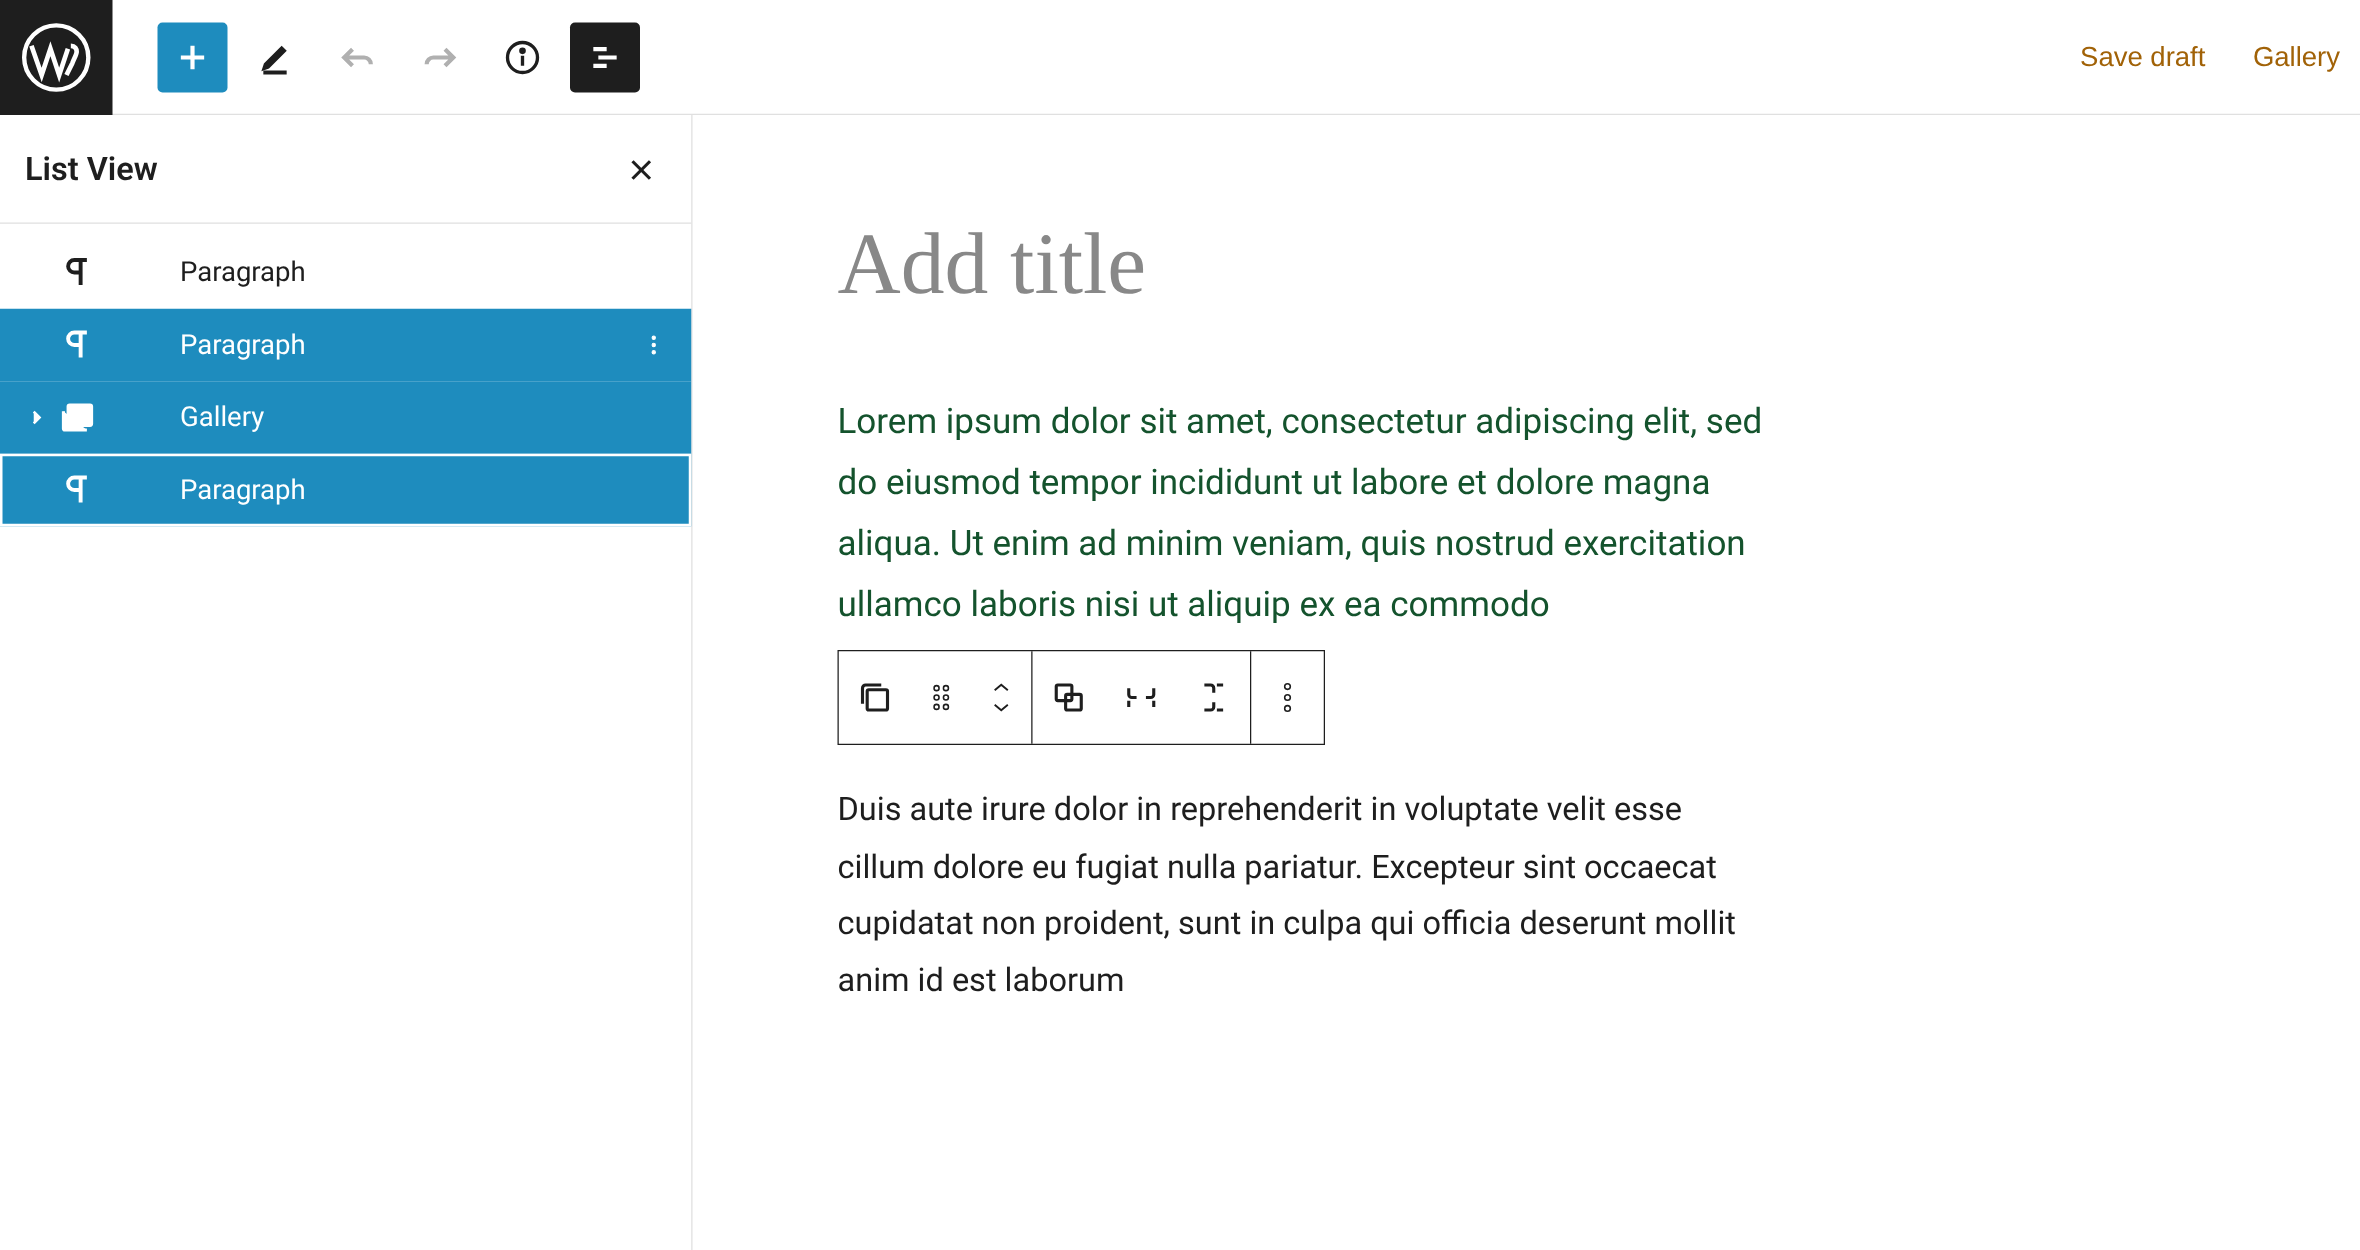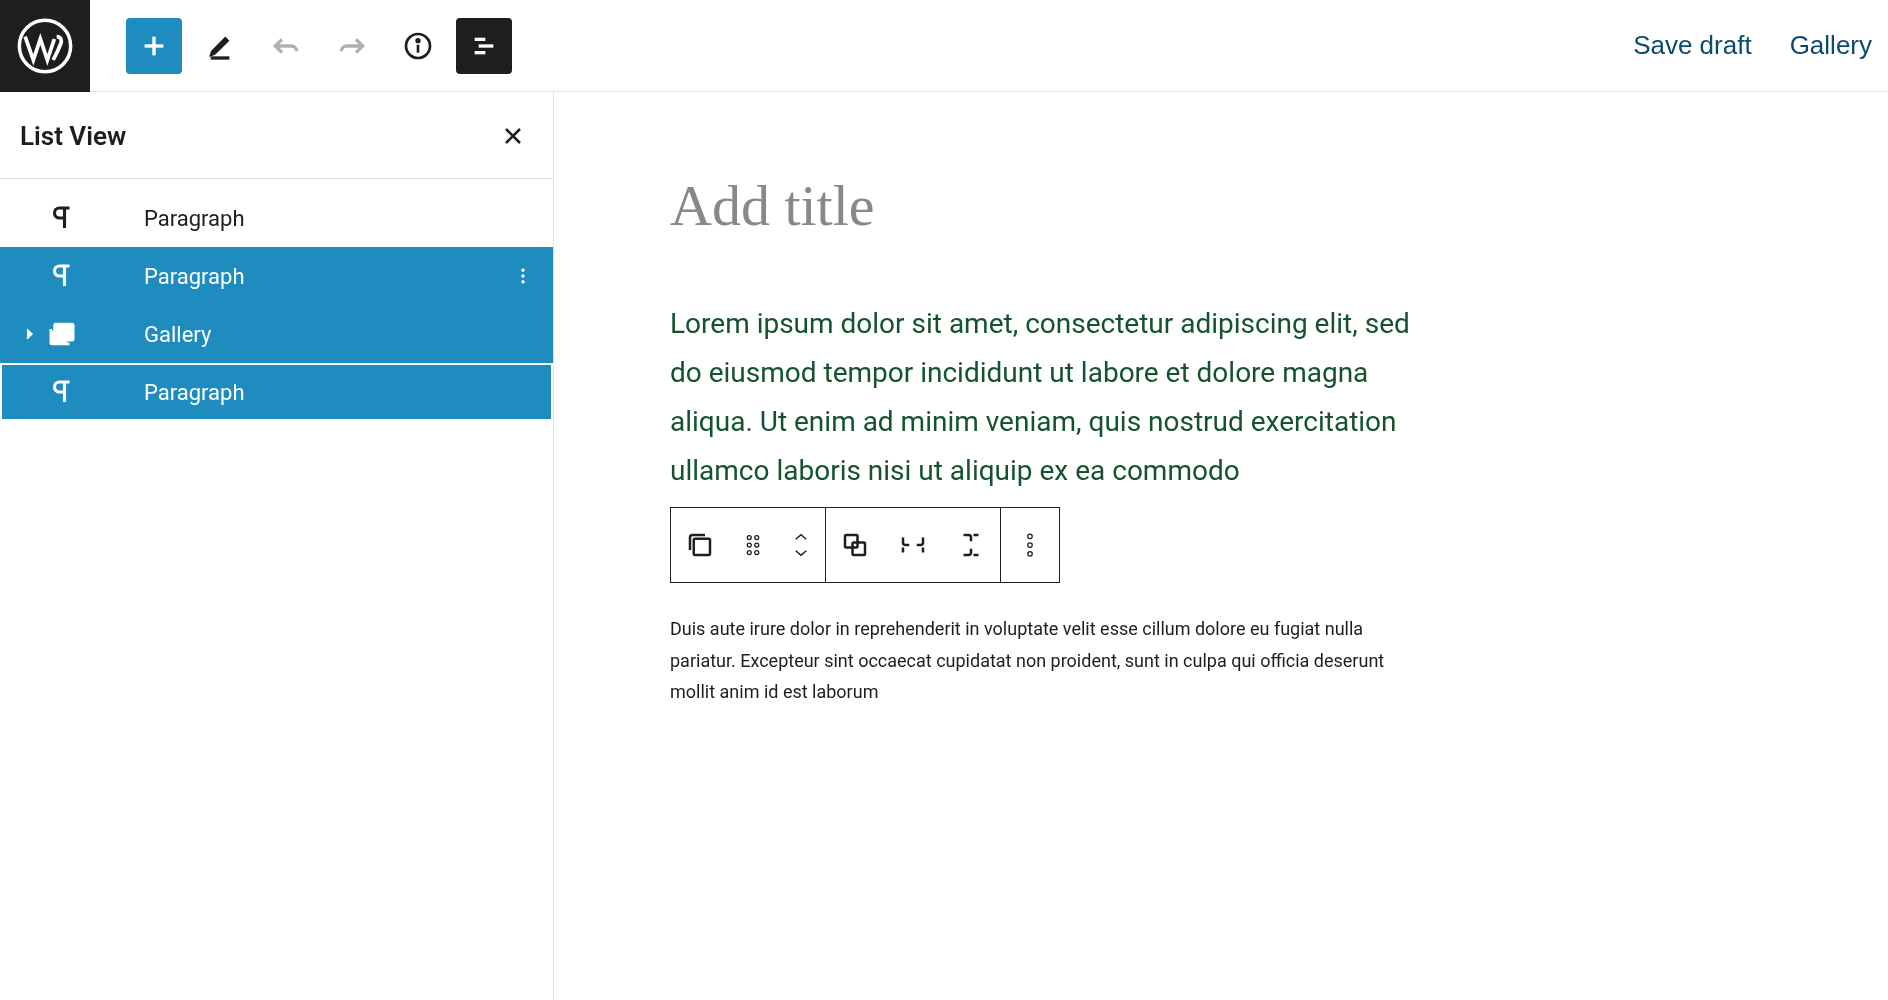--- a/index.html
+++ b/index.html
@@ -10,51 +10,51 @@
   .toolbar-left { display: flex; align-items: center; gap: 10px; padding-left: 36px; }
   .sq-btn { width: 56px; height: 56px; display: flex; align-items: center; justify-content: center; border-radius: 4px; cursor: pointer; }
   .sq-btn svg { width: 32px; height: 32px; }
   .add-btn { background: #1e8cbe; }
   .add-btn svg { stroke: #fff; }
   .listview-btn { background: #1e1e1e; border-radius: 4px; }
   .listview-btn svg { stroke: #fff; fill: #fff; }
   .plain-btn svg { stroke: #1e1e1e; }
   .disabled svg { stroke: #b0b0b0; }
   .topbar-right { margin-left: auto; display: flex; gap: 38px; padding-right: 16px; }
-  .link-btn { color: #0c4a6e; font-size: 26px; cursor: pointer; background:none; border:none; }
+  .link-btn { color: #a16207; font-size: 22px; cursor: pointer; background:none; border:none; }
   .main { display: flex; height: calc(1000px - 92px); gap: 20px; }
   .sidebar { width: 554px; border-right: 1px solid #e0e0e0; }
   .sidebar-head { display: flex; align-items: center; justify-content: space-between; padding: 24px 20px 22px 20px; border-bottom: 1px solid #e0e0e0; }
   .sidebar-head h2 { font-size: 26px; font-weight: 600; }
   .close-btn { width: 40px; height: 40px; display:flex; align-items:center; justify-content:center; cursor:pointer; }
   .close-btn svg { width: 24px; height: 24px; stroke:#1e1e1e; }
   .tree { padding-top: 10px; }
   .tree-row { display: flex; align-items: center; height: 58px; padding-left: 14px; padding-right: 12px; cursor: pointer; color: #1e1e1e; }
   .tree-row.selected { background: #1e8cbe; color: #fff; }
   .tree-row.selected svg { stroke:#fff; fill:#fff; }
   .tree-row.focused { outline: 2px solid #fff; outline-offset: -2px; }
   .expander { width: 30px; display:flex; justify-content:center; }
   .expander svg { width: 16px; height: 16px; stroke: currentColor; }
   .block-icon { width: 36px; height: 36px; display:flex; align-items:center; justify-content:center; margin-right: 16px; }
   .block-icon svg { width: 30px; height: 30px; stroke: currentColor; fill: currentColor; }
   .tree-label { font-size: 22px; margin-left: 48px; }
   .row-options { margin-left:auto; width:36px; height:36px; display:flex; align-items:center; justify-content:center; }
   .row-options svg { stroke: #fff; fill:#fff; }
   .editor { flex: 1; padding: 80px 96px 40px 96px; overflow: hidden; }
-  .title-placeholder { font-family: Georgia, "Times New Roman", serif; font-size: 58px; color: #888; font-weight: 400; margin-bottom: 60px; }
+  .title-placeholder { font-family: Georgia, "Times New Roman", serif; font-size: 70px; color: #888; font-weight: 400; margin-bottom: 60px; }
   .para { font-size: 28px; line-height: 1.75; color: #14532d; max-width: 740px; margin-bottom: 0; }
   .block-toolbar { display: inline-flex; border: 1px solid #1e1e1e; background:#fff; margin: 12px 0 30px 0; position: relative; }
   .toolbar-group { display:flex; align-items:center; border-right: 1px solid #1e1e1e; }
   .toolbar-group:last-child { border-right: none; }
   .tb-btn { width: 58px; height: 74px; display:flex; align-items:center; justify-content:center; cursor:pointer; }
   .tb-btn.narrow { width: 48px; }
   .tb-btn svg { width: 30px; height: 30px; stroke:#1e1e1e; fill:none; }
   .move-stack { display:flex; flex-direction:column; width:48px; height:74px; align-items:center; justify-content:center; gap:4px; }
   .move-stack svg { width:18px; height:12px; stroke:#1e1e1e; }
-  .para2 { font-size: 18px; line-height: 1.75; color:#1e1e1e; max-width: 740px; }
+  .para2 { font-size: 26px; line-height: 1.75; color:#1e1e1e; max-width: 740px; }
 </style>
 </head>
 <body>
 
 <div class="topbar">
   <div class="wp-logo">
     <svg viewBox="0 0 24 24" fill="none">
         <circle cx="12" cy="12" r="11" stroke="#fff" stroke-width="1.5"></circle>
         <path d="M3.5 8 L7 18 L10 9 L13 18 L16 9 M17 8 c1.5 0 2 1 2 2 c0 1 -1 2.5 -1.5 4 L15.5 18" stroke="#fff" stroke-width="1.6" fill="none"></path>
       </svg>

